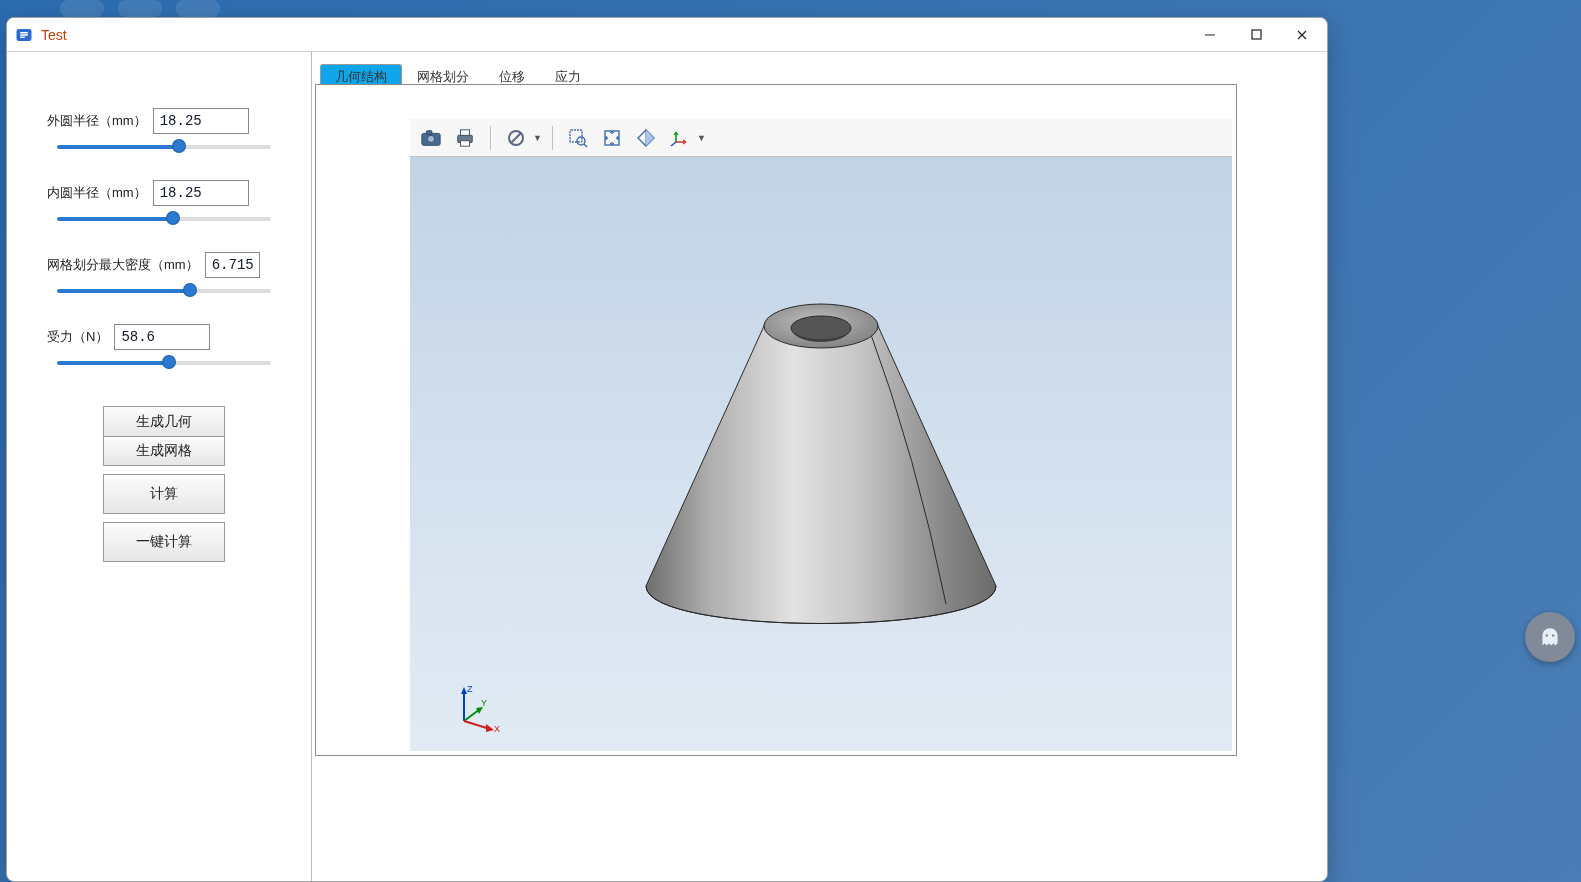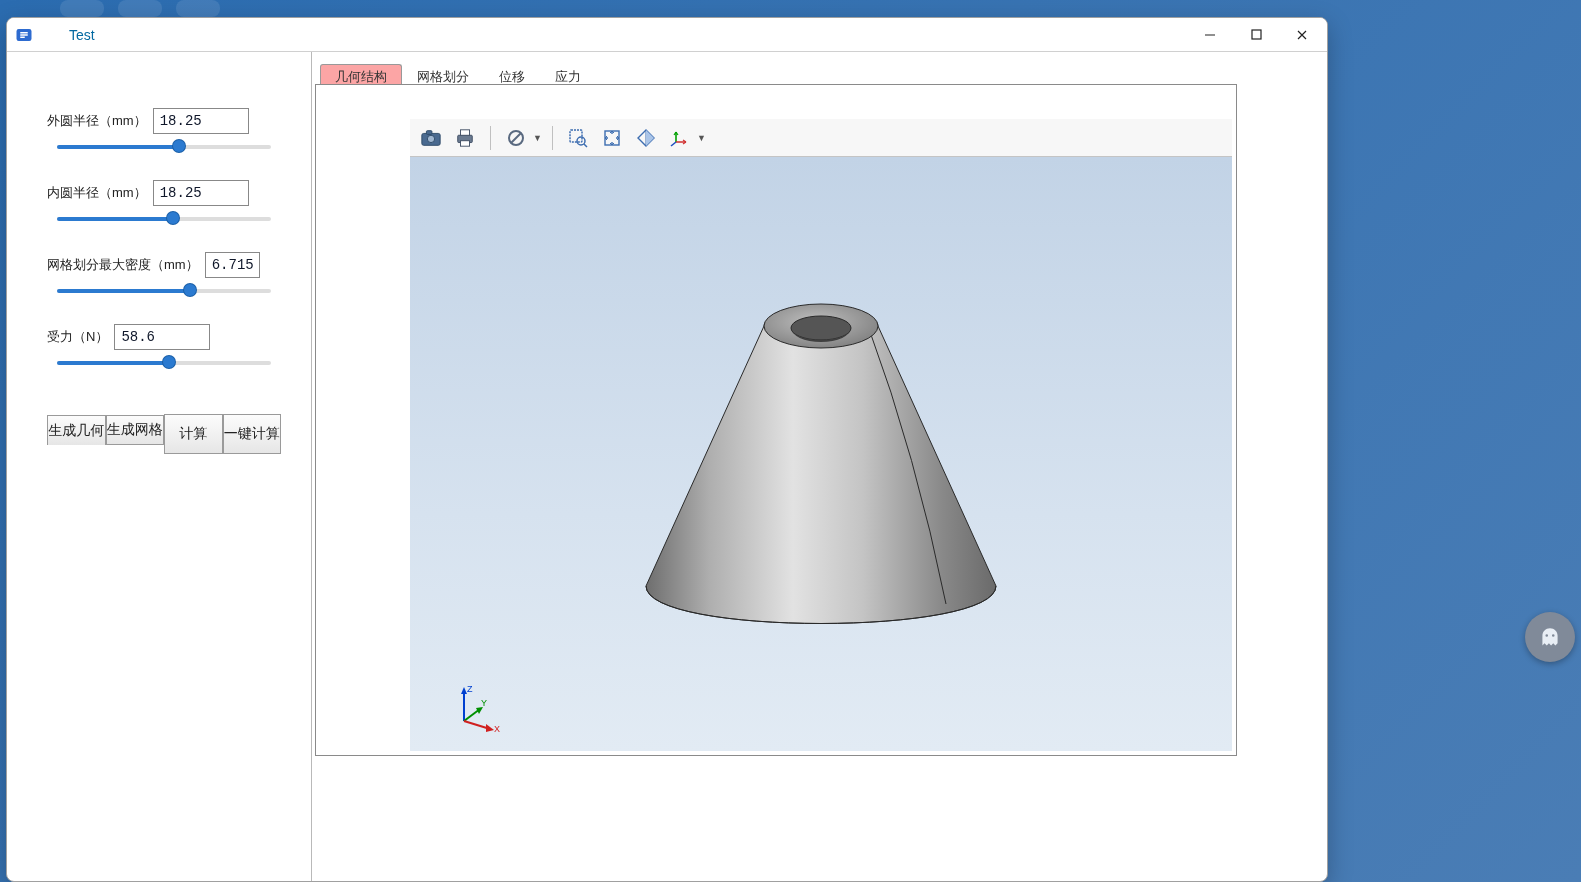--- a/index.html
+++ b/index.html
@@ -14,21 +14,21 @@
     position: absolute; left: 6px; top: 17px; width: 1322px; height: 865px;
     background: #ffffff; border: 1px solid #a0a0a0; border-radius: 8px; overflow: hidden;
     box-shadow: 0 8px 24px rgba(0,0,0,0.25);
   }
   .titlebar {
     height: 34px; display: flex; align-items: center; padding: 0 2px 0 8px;
     background: #ffffff; border-bottom: 1px solid #d0d0d0; justify-content: space-between;
   }
   .titlebar-left { display: flex; align-items: center; gap: 8px; }
   .app-icon { width: 18px; height: 18px; color: #2d6bd0; }
-  .titlebar-text { font-size: 14px; color: #0369a1; margin-left: 28px; }
+  .titlebar-text { font-size: 14px; color: #c2410c; }
   .win-controls { display: flex; }
   .win-btn { width: 46px; height: 33px; display: flex; align-items: center; justify-content: center; color: #222; }
   .content { position: absolute; top: 34px; left: 0; right: 0; bottom: 0; display: flex; }
 
   .sidebar {
     width: 305px; border-right: 1px solid #b9b9b9; padding: 56px 30px 20px 40px;
     display: flex; flex-direction: column;
   }
   .param { margin-bottom: 28px; }
   .param-row { display: flex; align-items: center; gap: 6px; }
@@ -42,35 +42,35 @@
   .slider-track {
     position: absolute; top: 5px; left: 10px; right: 10px; height: 4px; background: #ddd; border-radius: 2px;
   }
   .slider-fill {
     position: absolute; top: 5px; left: 10px; height: 4px; background: #2b7ad0; border-radius: 2px;
   }
   .slider-thumb {
     position: absolute; top: 0; width: 12px; height: 12px; border-radius: 50%; background: #2b7ad0; transform: translateX(-50%);
     box-shadow: 0 0 0 1px #1a5fa8;
   }
-  .btn-stack { margin-top: 10px; display: flex; flex-direction: row; align-items: center; gap: 0; }
+  .btn-stack { margin-top: 10px; display: flex; flex-direction: column; align-items: center; gap: 0; }
   .btn {
     width: 122px; height: 30px; border: 1px solid #9a9a9a; background: linear-gradient(#fcfcfc,#e6e6e6);
     font-size: 14px; color: #222; cursor: default; display:flex; align-items:center; justify-content:center;
   }
   .btn.tall { height: 40px; margin-top: 8px; font-family: Liberation Mono, monospace; }
   .btn:first-child { border-bottom: none; }
 
   .main { flex: 1; position: relative; }
   .tabbar { position: absolute; top: 11px; left: 8px; right: 8px; height: 22px; display: flex; font-size: 13px; }
   .tab {
     padding: 3px 14px 2px; color: #333; border: 1px solid transparent; border-bottom: none; position: relative; top: 1px;
   }
   .tab.active {
-    background: #fca5a5; border: 1px solid #999; border-bottom: 1px solid #fff; border-radius: 3px 3px 0 0;
+    background: #0ea5e9; border: 1px solid #999; border-bottom: 1px solid #fff; border-radius: 3px 3px 0 0;
   }
   .viewframe {
     position: absolute; top: 32px; left: 3px; right: 90px; bottom: 125px;
     border: 1px solid #8a8a8a; background: #fff;
   }
   .view-toolbar {
     position: absolute; top: 34px; left: 94px; right: 4px; height: 38px; background: #f7f7f7;
     border-bottom: 1px solid #c4c4c4; display: flex; align-items: center; padding: 0 6px; gap: 4px;
   }
   .vt-sep { width: 1px; height: 24px; background: #c0c0c0; margin: 0 6px; }

